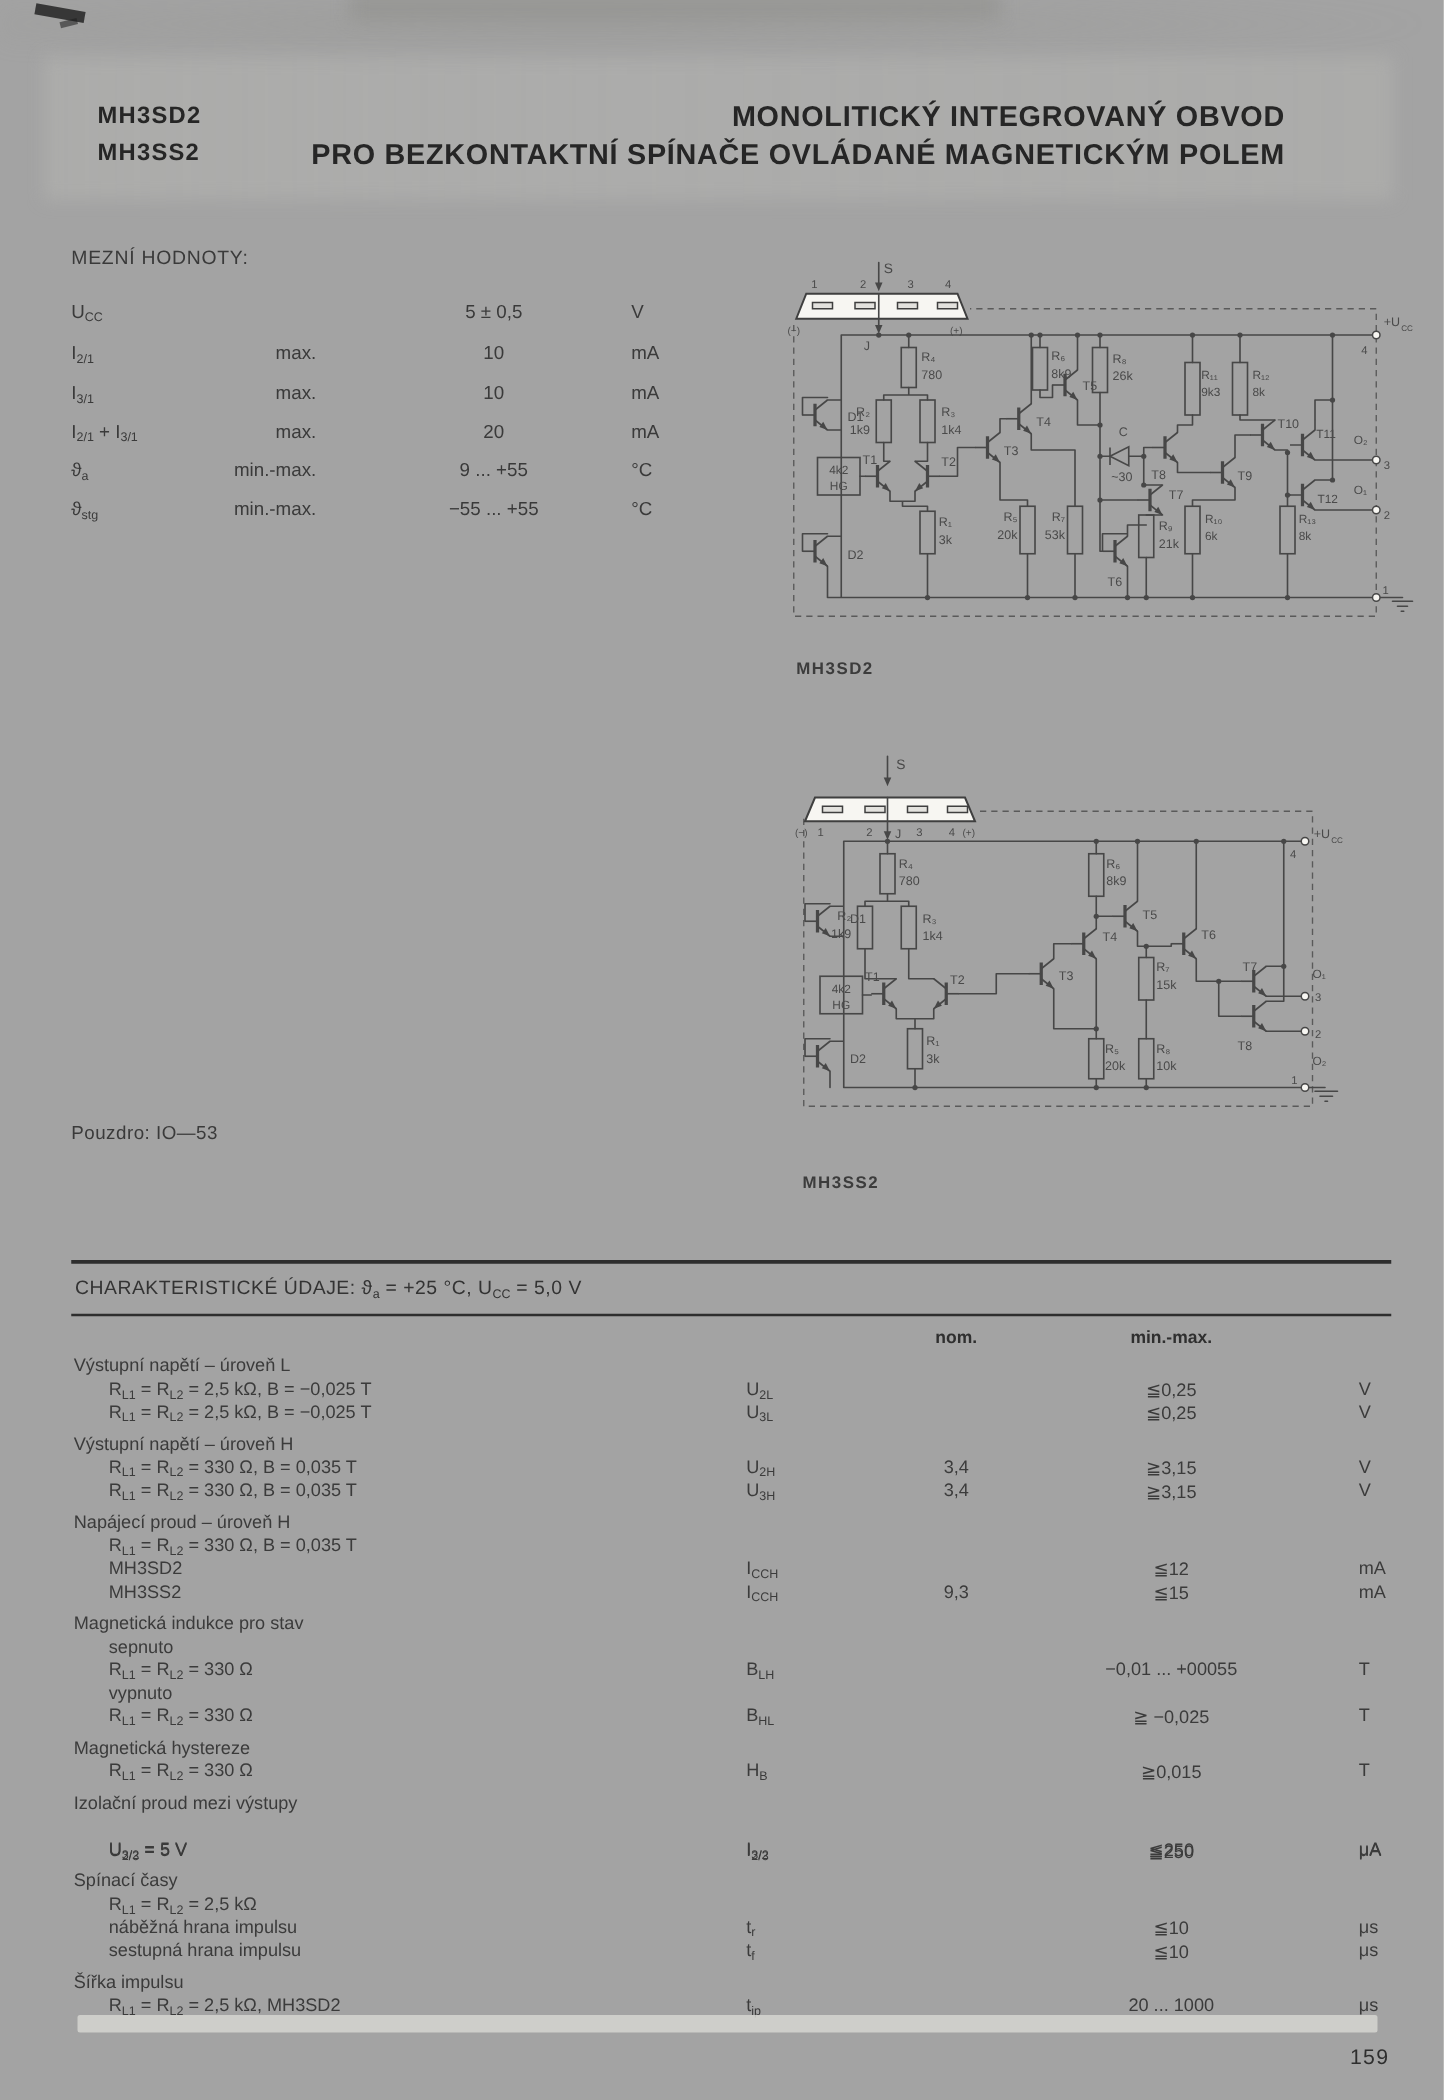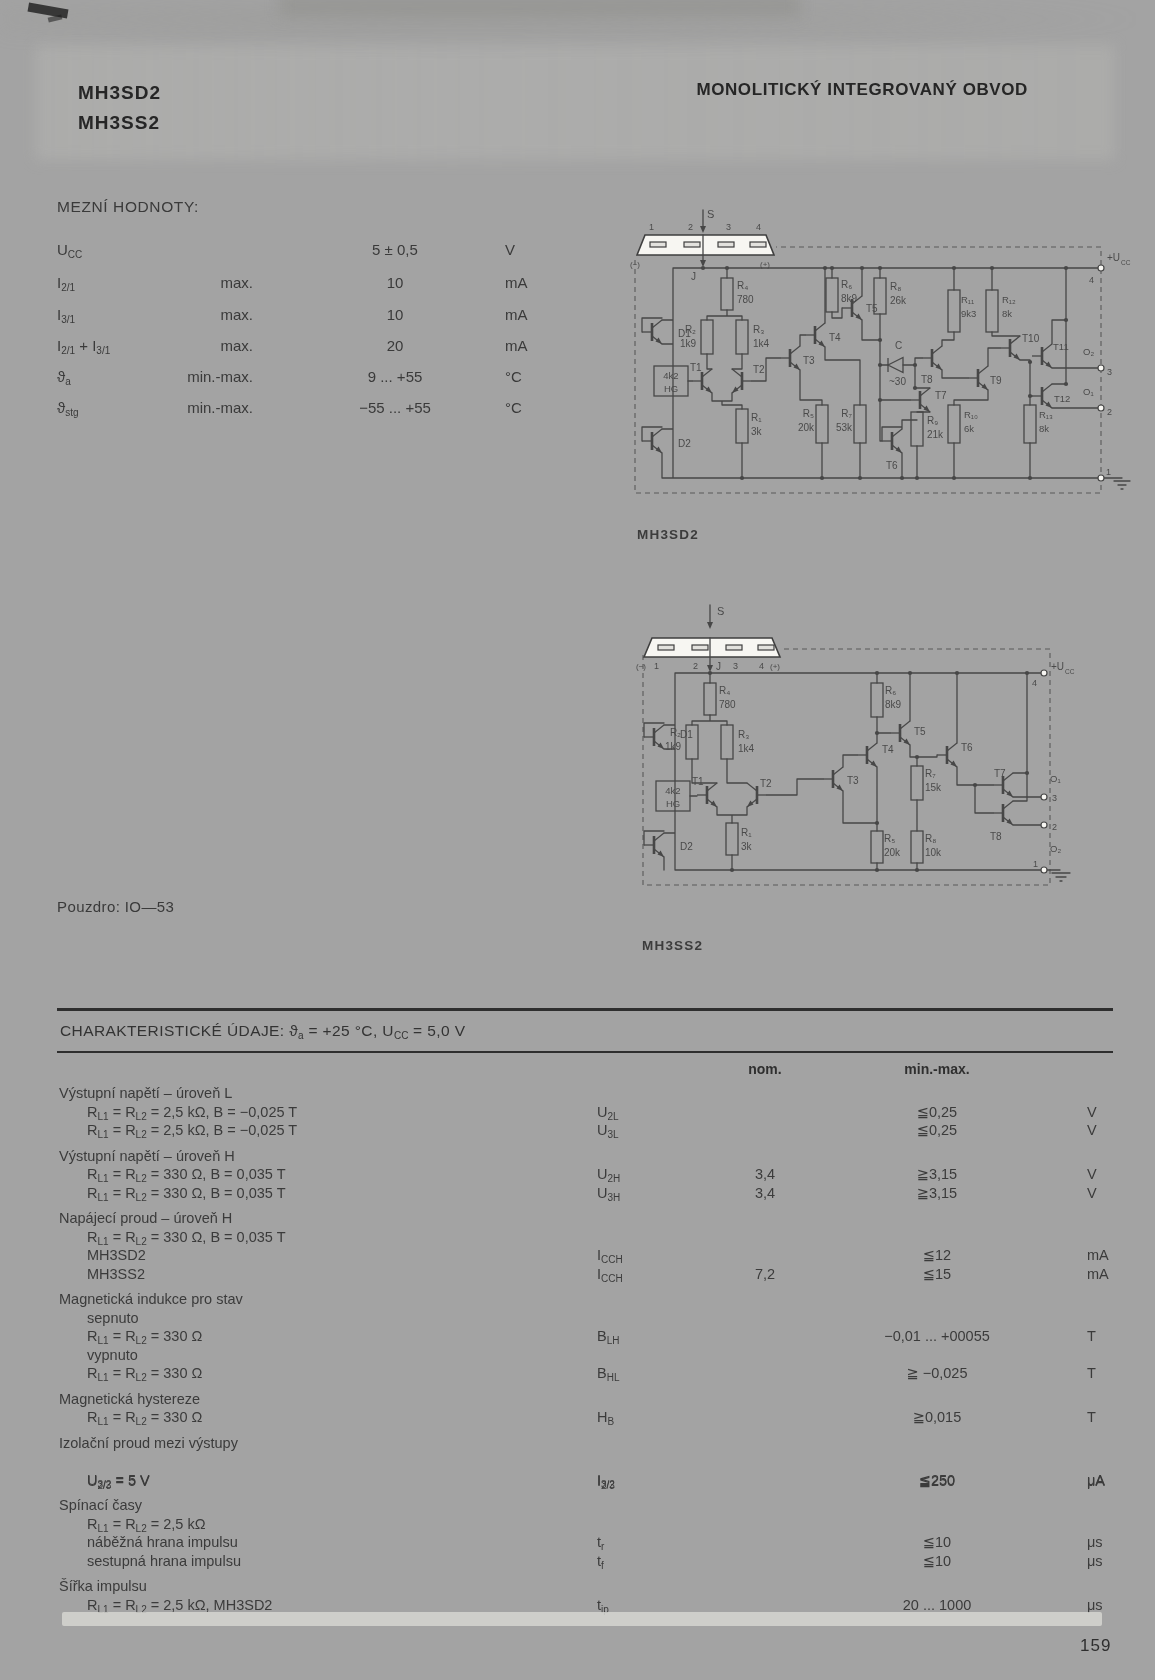--- a/index.html
+++ b/index.html
@@ -3,21 +3,21 @@
 <meta charset="utf-8">
 <style>
   html,body{margin:0;padding:0;background:#dcdcd8;}
   .page{position:relative;width:1155px;height:1680px;margin:0 auto;
     background:#a3a3a3;overflow:hidden;
     font-family:"Liberation Sans",sans-serif;color:#303030;}
   .abs{position:absolute;}
   .smudge{position:absolute;pointer-events:none;filter:blur(7px);}
   .mark{position:absolute;background:#1d1d1d;}
   .models{font-size:19px;font-weight:bold;letter-spacing:1px;color:#262626;line-height:30px;}
-  .title-line{position:absolute;right:127px;font-size:17px;font-weight:bold;letter-spacing:.6px;color:#262626;white-space:nowrap;}
+  .title-line{position:absolute;right:127px;font-size:23px;font-weight:bold;letter-spacing:.6px;color:#262626;white-space:nowrap;}
   .h-limits{font-size:15.5px;letter-spacing:.6px;color:#3a3a3a;}
   .limrow{position:absolute;height:20px;font-size:15px;color:#3a3a3a;white-space:nowrap;}
   .limrow .p{position:absolute;left:0;}
   .limrow .c{position:absolute;left:60px;width:136px;text-align:right;}
   .limrow .v{position:absolute;left:258px;width:160px;text-align:center;}
   .limrow .u{position:absolute;left:448px;}
   sub{font-size:10px;vertical-align:-3px;letter-spacing:0;}
   .chars-title{font-size:15.5px;letter-spacing:.4px;color:#333;white-space:nowrap;}
   .rule{position:absolute;background:#2e2e2e;}
   .colhead{position:absolute;font-size:14px;font-weight:bold;color:#2f2f2f;text-align:center;}
@@ -51,20 +51,21 @@
   <div class="smudge" style="left:35px;top:45px;width:1080px;height:115px;background:linear-gradient(90deg,rgba(190,190,185,.35),rgba(205,205,200,.22) 40%,rgba(190,190,185,.33));"></div>
   <div class="smudge" style="left:280px;top:-6px;width:520px;height:22px;background:rgba(140,140,136,.45);"></div>
   <div class="mark" style="left:28px;top:6px;width:40px;height:9px;transform:rotate(10deg);opacity:.8;"></div>
   <div class="mark" style="left:48px;top:16px;width:14px;height:5px;transform:rotate(-14deg);opacity:.55;"></div>
 
   <div class="abs models" style="left:78px;top:78px;">
     <div>MH3SD2</div>
     <div>MH3SS2</div>
   </div>
   <div class="title-line" style="top:80px;">MONOLITICKÝ INTEGROVANÝ OBVOD</div>
+  <div class="title-line" style="top:110px;">PRO BEZKONTAKTNÍ SPÍNAČE OVLÁDANÉ MAGNETICKÝM POLEM</div>
 
   <div class="abs h-limits" style="left:57px;top:198px;">MEZNÍ HODNOTY:</div>
   <div class="abs" id="limits-rows" style="left:57px;top:0;width:560px;">
       <div class="limrow" style="top: 241px; width: 560px;">
         <span class="p">U<sub>CC</sub></span>
         <span class="c"></span>
         <span class="v">5 ± 0,5</span>
         <span class="u">V</span>
       </div>
       <div class="limrow" style="top: 274px; width: 560px;">
@@ -454,21 +455,21 @@
       </div>
       <div class="crow" style="top: 162px;">
         <span class="cond" style="left: 30px;">MH3SD2</span>
         <span class="sym">I<sub>CCH</sub></span>
         <span class="mm">≦12</span>
         <span class="u">mA</span>
       </div>
       <div class="crow" style="top: 180.5px;">
         <span class="cond" style="left: 30px;">MH3SS2</span>
         <span class="sym">I<sub>CCH</sub></span>
-        <span class="nom">7,2</span>
+        <span class="nom">9,3</span>
         <span class="mm">≦15</span>
         <span class="u">mA</span>
       </div>
       <div class="crow" style="top: 206px;">
         <span class="cond" style="left: 2px;">Magnetická indukce pro stav</span>
       </div>
       <div class="crow" style="top: 224.5px;">
         <span class="cond" style="left: 30px;">sepnuto</span>
       </div>
       <div class="crow" style="top: 243px;">

